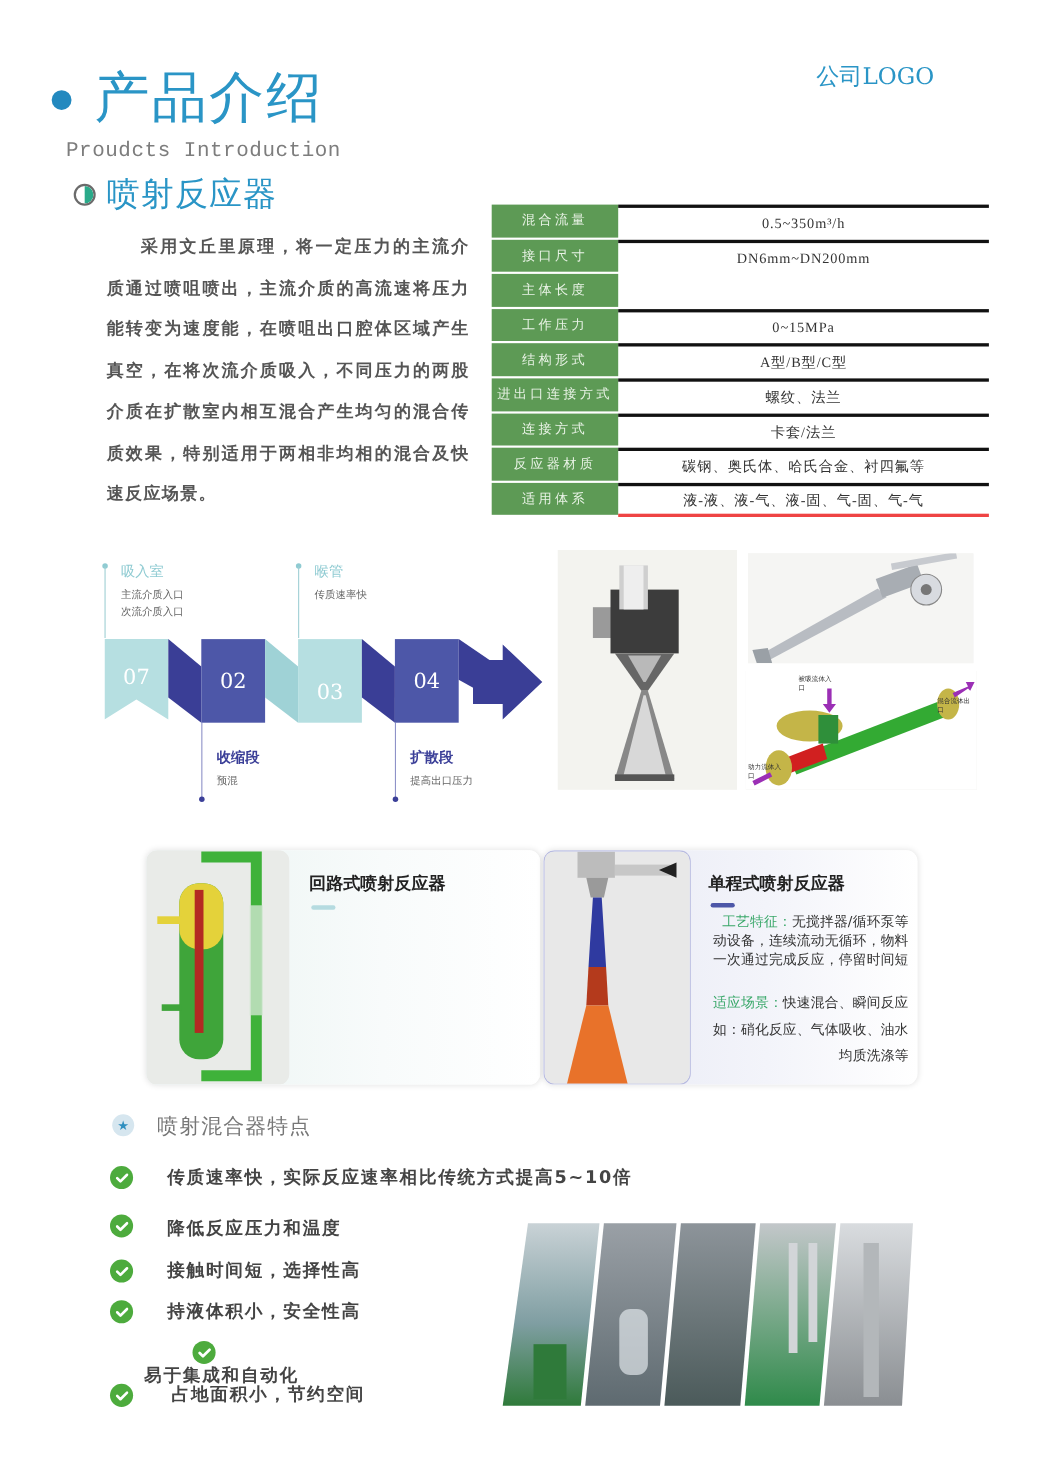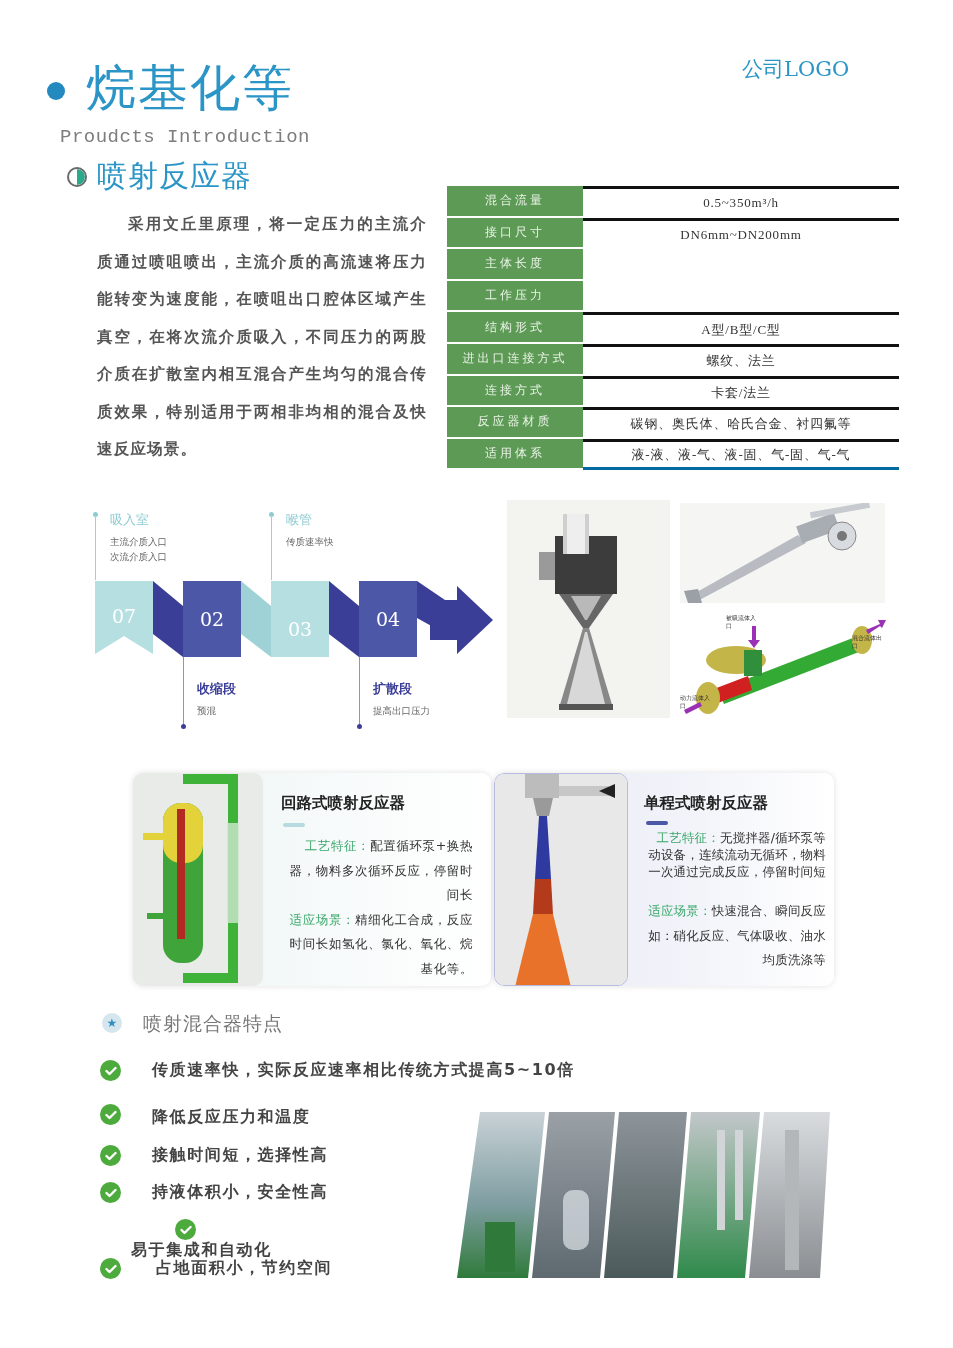--- a/index.html
+++ b/index.html
@@ -15,23 +15,23 @@
   .section-icon { left: 67px; top: 167px; width: 20px; height: 20px; border-radius: 50%; border: 2px solid #6b6b6b; overflow: hidden; }
   .section-icon .half { position: absolute; right: 0; top: 0; width: 50%; height: 100%; background: #2aaa8a; border-radius: 0 10px 10px 0; }
   .section-title { left: 97px; top: 156px; font-family: "DejaVu Serif", "Liberation Serif", serif; font-size: 30px; color: #2a95c6; letter-spacing: 1px; }
 
   
   .intro { left: 97px; top: 206px; width: 330px; font-size: 15.5px; line-height: 37.5px; color: #555; font-weight: bold; text-align: justify; text-indent: 2em; letter-spacing: 1.2px; }
 
   
   .spec { left: 447px; top: 186px; width: 452px; }
   .spec-row { display: flex; height: 31.6px; position: relative; }
-  .spec-label { width: 136px; background: #5d9a55; color: #e9f3e6; font-family: "DejaVu Serif", "Liberation Serif", serif; font-size: 12px; letter-spacing: 3px; display: flex; align-items: center; justify-content: center; margin-bottom: 2px; }
+  .spec-label { width: 115px; background: #5d9a55; color: #e9f3e6; font-family: "DejaVu Serif", "Liberation Serif", serif; font-size: 12px; letter-spacing: 3px; display: flex; align-items: center; justify-content: center; margin-bottom: 2px; }
   .spec-value { flex: 1; display: flex; align-items: center; justify-content: center; font-family: "Liberation Serif", "DejaVu Serif", serif; font-size: 13px; color: #333; letter-spacing: 0.8px; border-top: 3px solid #111; }
-  .spec-row:last-child .spec-value { border-bottom: 3px solid #0369a1; }
+  .spec-row:last-child .spec-value { border-bottom: 3px solid #ef4444; }
 
   
   .step-line { width: 1px; background: #9fcfd4; }
   .step-dot { width: 5px; height: 5px; border-radius: 50%; }
   .step-heading { font-family: "DejaVu Serif", "Liberation Serif", serif; font-size: 13px; }
   .step-note { font-family: "DejaVu Serif", "Liberation Serif", serif; font-size: 9.5px; color: #666; line-height: 15px; }
   .teal-head { color: #8fcbd2; }
   .navy-head { color: #3b3f98; font-weight: bold; }
   .step-box { display: flex; align-items: center; justify-content: center; font-family: "DejaVu Serif", "Liberation Serif", serif; font-size: 19px; color: #fff; }
 
@@ -49,21 +49,21 @@
   .feat-icon { left: 102px; top: 1013px; width: 20px; height: 20px; border-radius: 50%; background: #d6e6ef; display: flex; align-items: center; justify-content: center; color: #2f8fbf; font-size: 12px; }
   .feat-title { left: 143px; top: 1011px; font-family: "DejaVu Serif", "Liberation Serif", serif; font-size: 19px; color: #777; letter-spacing: 1px; }
   .feat-item { left: 100px; display: flex; align-items: center; }
   .check { width: 21px; height: 21px; border-radius: 50%; background: #4dab3d; display: flex; align-items: center; justify-content: center; }
   .feat-text { margin-left: 31px; font-size: 16px; font-weight: bold; color: #444; letter-spacing: 1.6px; }
 </style>
 </head>
 <body>
 
 <div class="abs title-dot"></div>
-<div class="abs page-title">烷基化等</div>
+<div class="abs page-title">产品介绍</div>
 <div class="abs page-subtitle">Proudcts Introduction</div>
 <div class="abs logo">公司LOGO</div>
 <div class="abs section-icon">
     <div class="half"></div>
   </div>
 <div class="abs section-title">喷射反应器</div>
 
 <p class="abs intro">采用文丘里原理，将一定压力的主流介质通过喷咀喷出，主流介质的高流速将压力能转变为速度能，在喷咀出口腔体区域产生真空，在将次流介质吸入，不同压力的两股介质在扩散室内相互混合产生均匀的混合传质效果，特别适用于两相非均相的混合及快速反应场景。</p>
 
 <div class="abs spec">
@@ -73,20 +73,21 @@
     </div>
   <div class="spec-row">
       <div class="spec-label">接口尺寸</div>
       <div class="spec-value">DN6mm~DN200mm</div>
     </div>
   <div class="spec-row">
       <div class="spec-label">主体长度</div>
     </div>
   <div class="spec-row">
       <div class="spec-label">工作压力</div>
+      <div class="spec-value">0~15MPa</div>
     </div>
   <div class="spec-row">
       <div class="spec-label">结构形式</div>
       <div class="spec-value">A型/B型/C型</div>
     </div>
   <div class="spec-row">
       <div class="spec-label">进出口连接方式</div>
       <div class="spec-value">螺纹、法兰</div>
     </div>
   <div class="spec-row">
@@ -192,24 +193,20 @@
       <rect x="94" y="50" width="12" height="100" fill="#cfe6d0" opacity="0.8"></rect>
       <rect x="30" y="30" width="40" height="160" rx="18" fill="#3fa53a"></rect>
       <rect x="30" y="30" width="40" height="60" rx="18" fill="#e4d23a"></rect>
       <rect x="44" y="36" width="8" height="130" fill="#b32a22"></rect>
       <rect x="10" y="60" width="22" height="7" fill="#e4d23a"></rect>
       <rect x="14" y="140" width="18" height="6" fill="#3fa53a"></rect>
     </svg>
   </div>
   <div class="abs card-title" style="left:148px;top:20px;">回路式喷射反应器</div>
   <div class="abs card-rule" style="left:150px;top:50px;background:#b5dbe0;"></div>
-  <div class="abs card-text" style="left:150px;top:61px;width:190px;line-height:24.5px;letter-spacing:0.6px;">
-    <span class="lbl">工艺特征：</span><span>配置循环泵+换热器，物料多次循环反应，停留时间长</span><br>
-    <span class="lbl">适应场景：</span><span>精细化工合成，反应时间长如氢化、氯化、氧化、烷基化等。</span>
-  </div>
 </div>
 
 <div class="abs card" style="left:494px;top:773px;width:340px;height:213px;background:linear-gradient(90deg,#e6e8f4,#f3f4fa 60%,#ffffff);">
   <div class="abs" style="left:0;top:0;width:134px;height:213px;border-radius:10px;overflow:hidden;border:1px solid #b8bbe0;">
     <svg width="134" height="213" viewBox="0 0 134 213">
       <rect width="134" height="213" fill="#e8e8e8"></rect>
       <rect x="30" y="0" width="34" height="24" fill="#bcbcbc"></rect>
       <rect x="64" y="12" width="50" height="10" fill="#c7c7c7"></rect>
       <polygon points="104,17 120,10 120,24" fill="#222"></polygon>
       <polygon points="38,24 58,24 54,42 42,42" fill="#9a9a9a"></polygon>

